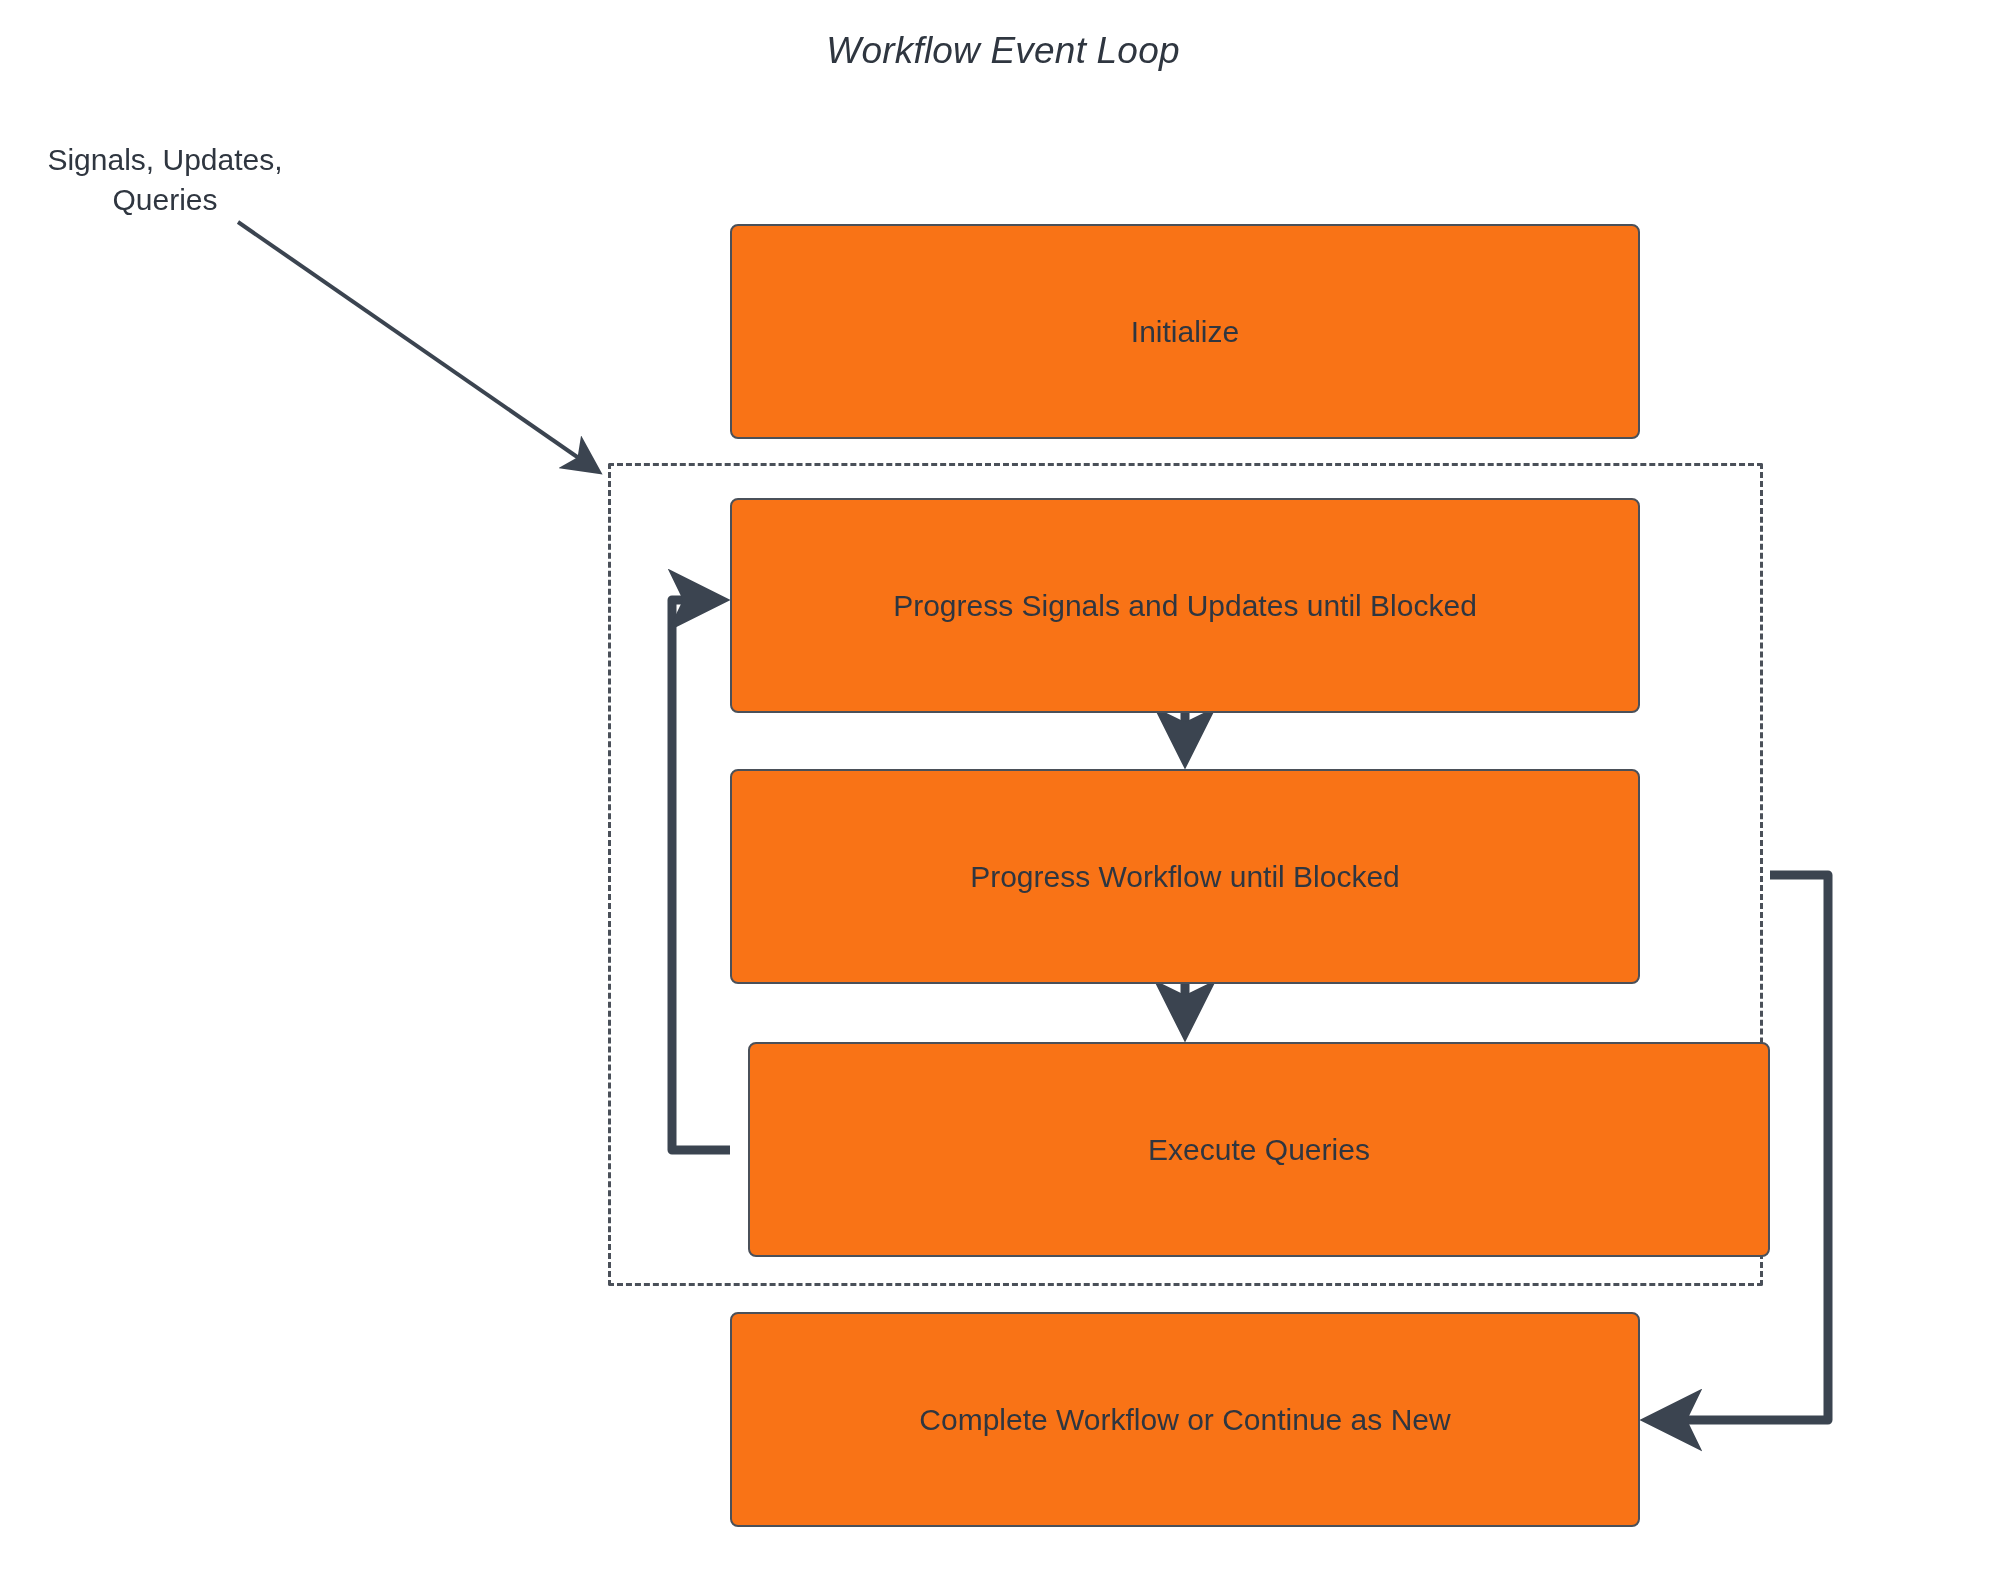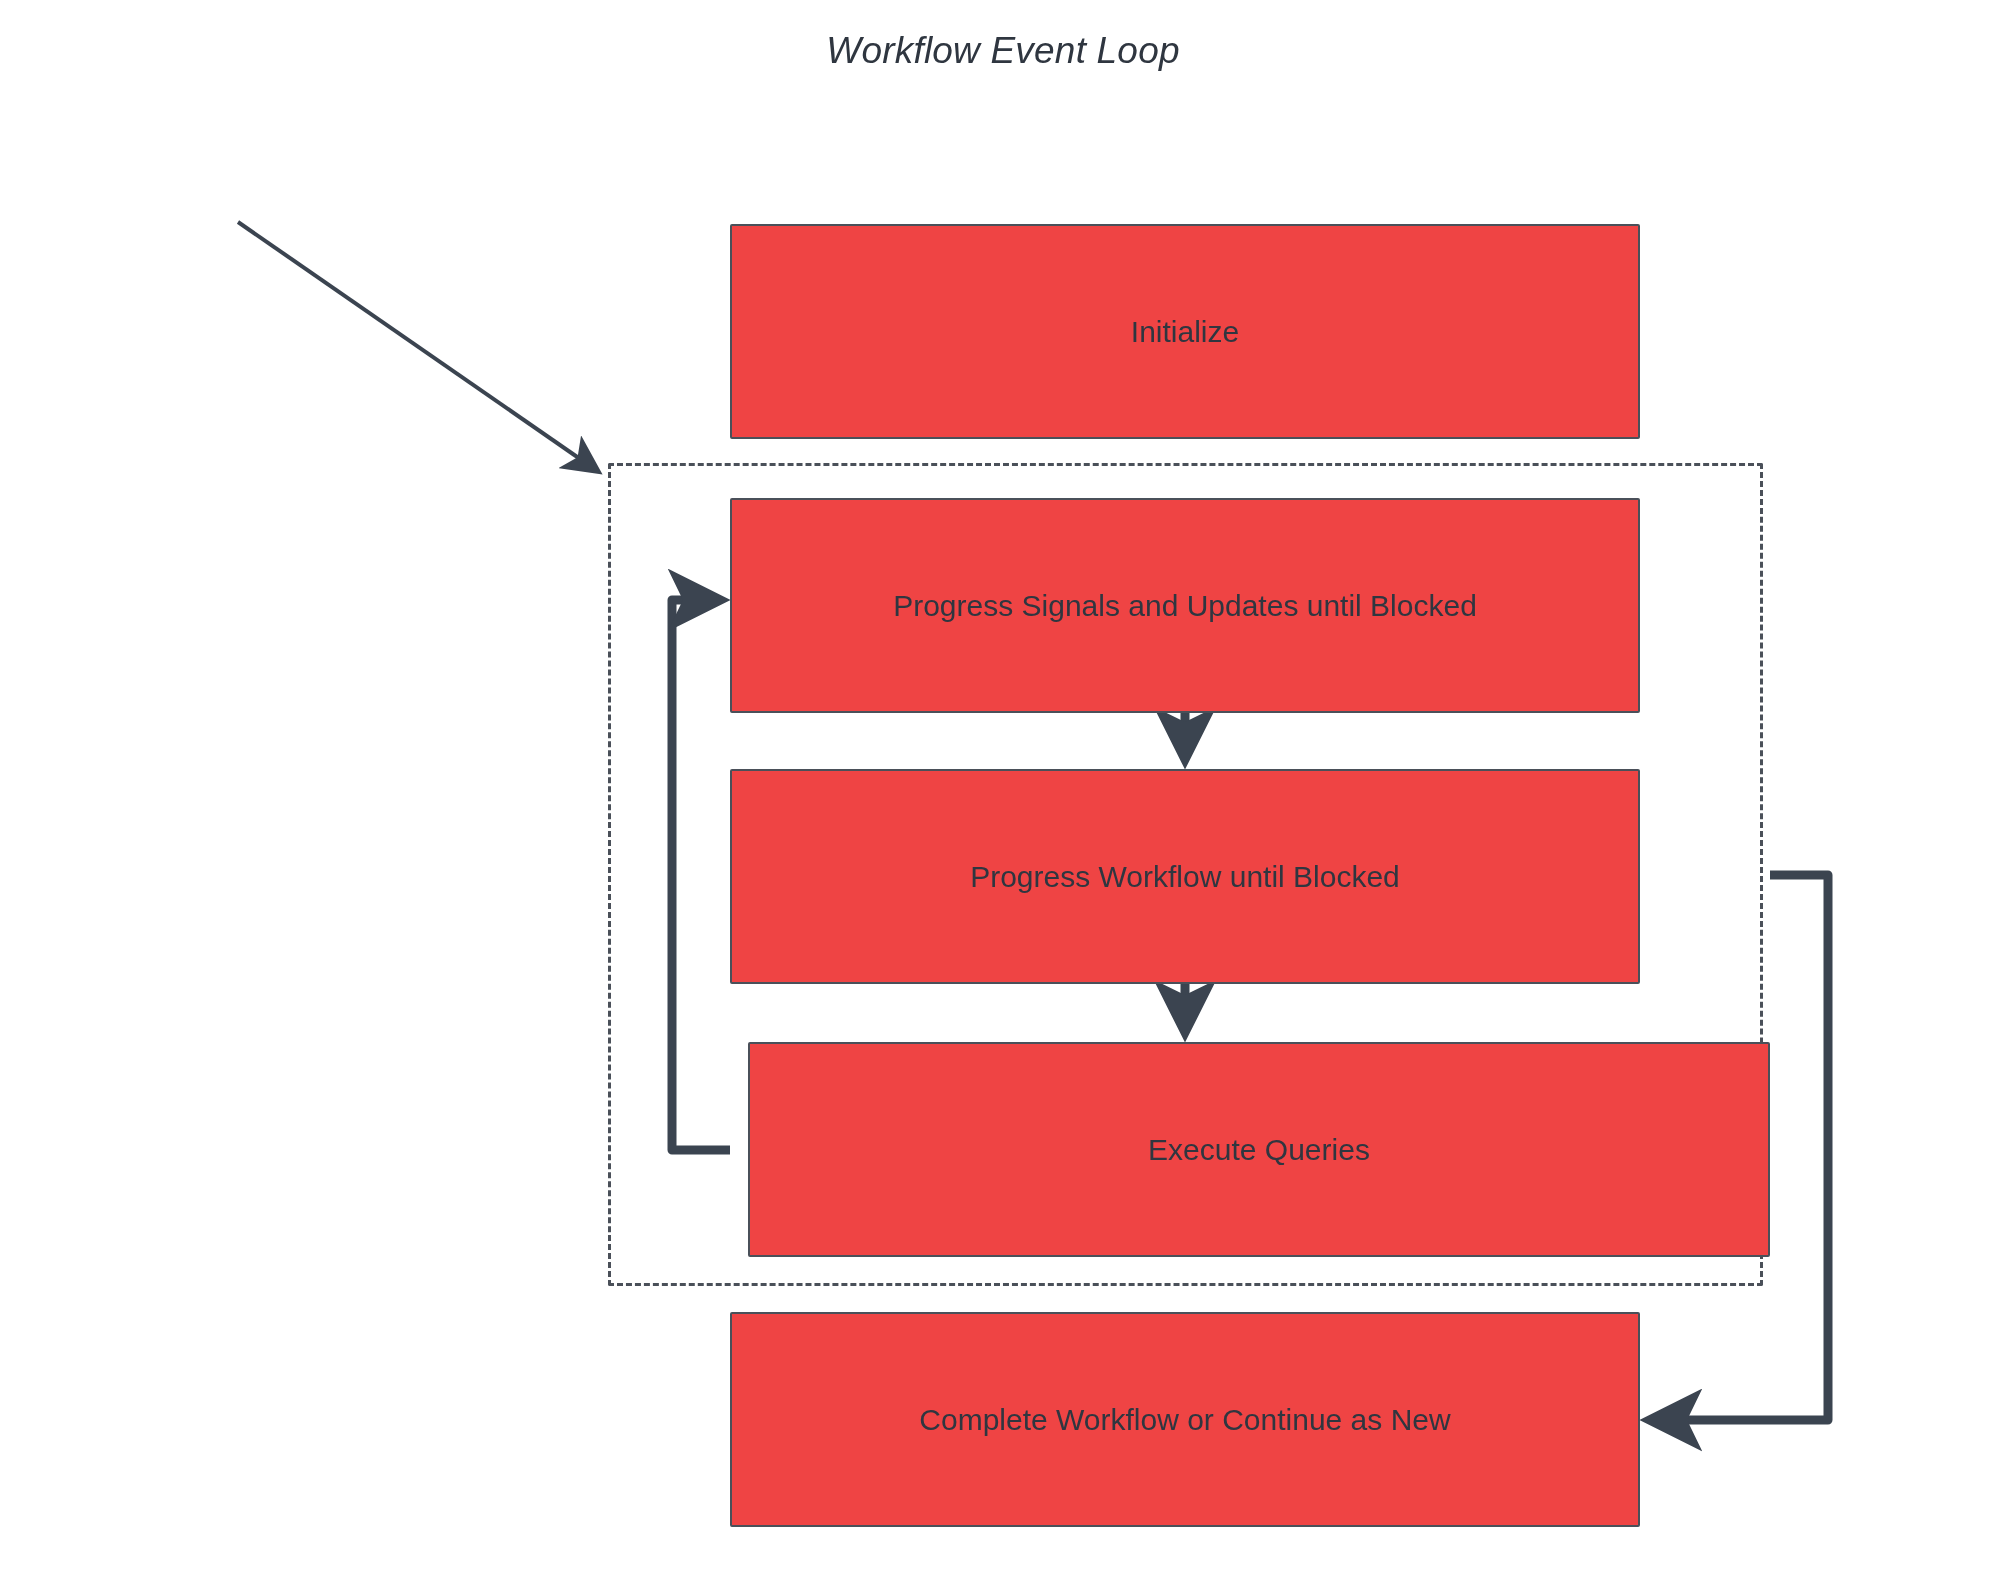--- a/index.html
+++ b/index.html
@@ -42,22 +42,22 @@
     position: absolute;
     font-size: 30px;
     color: #2f3640;
     text-align: center;
     line-height: 1.33;
   }
   .node {
     position: absolute;
     box-sizing: border-box;
     border: 2px solid #4a5059;
-    border-radius: 2px;
-    background: #ef4444;
+    border-radius: 8px;
+    background: #f97316;
     display: flex;
     align-items: center;
     justify-content: center;
     text-align: center;
     font-size: 30px;
     color: #2f3640;
     padding: 0 20px;
   }
   .loop-group {
     position: absolute;
@@ -88,20 +88,22 @@
 
     <line x1="1185" y1="713" x2="1185" y2="757" stroke="#3b4450" stroke-width="9" marker-end="url(#arrowThick)"></line>
 
     <line x1="1185" y1="984" x2="1185" y2="1030" stroke="#3b4450" stroke-width="9" marker-end="url(#arrowThick)"></line>
 
     <path d="M 730 1150 L 672 1150 L 672 600 L 718 600" fill="none" stroke="#3b4450" stroke-width="9" stroke-linejoin="round" marker-end="url(#arrowThick)"></path>
 
     <path d="M 1770 875 L 1828 875 L 1828 1420 L 1652 1420" fill="none" stroke="#3b4450" stroke-width="9" stroke-linejoin="round" marker-end="url(#arrowThick)"></path>
   </svg>
 
+  <div class="ext-label" style="left:20px; top:140px; width:290px; white-space:pre-line;">Signals, Updates,
+Queries</div>
 
   <div class="loop-group" style="left:608px; top:463px; width:1155px; height:823px;"></div>
 
   <div class="node" style="left:730px; top:224px; width:910px; height:215px;">
     <span>Initialize</span>
   </div>
 
   <div class="node" style="left:730px; top:498px; width:910px; height:215px;text-align:center;">
     <span>Progress Signals and Updates until Blocked</span>
   </div>

